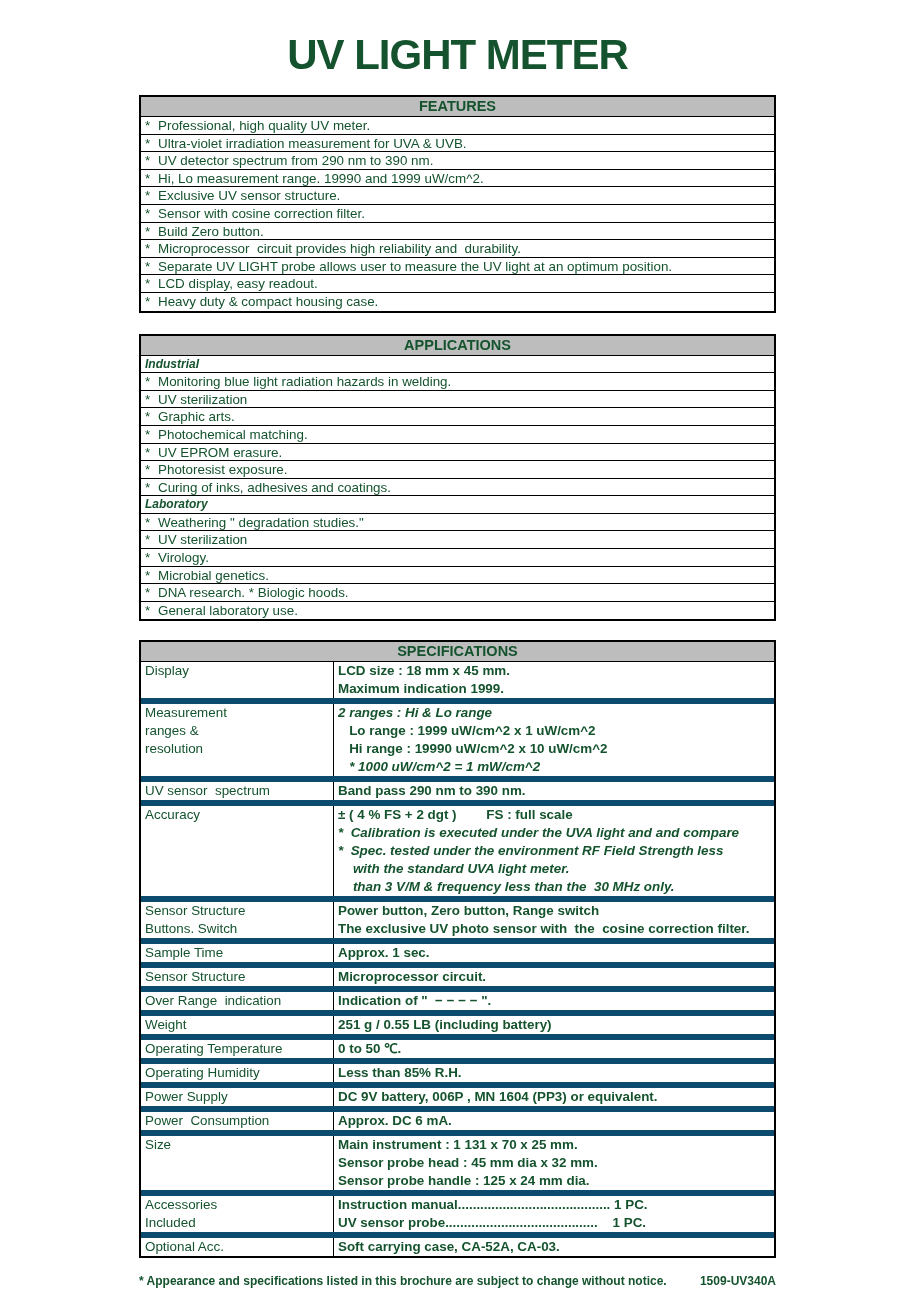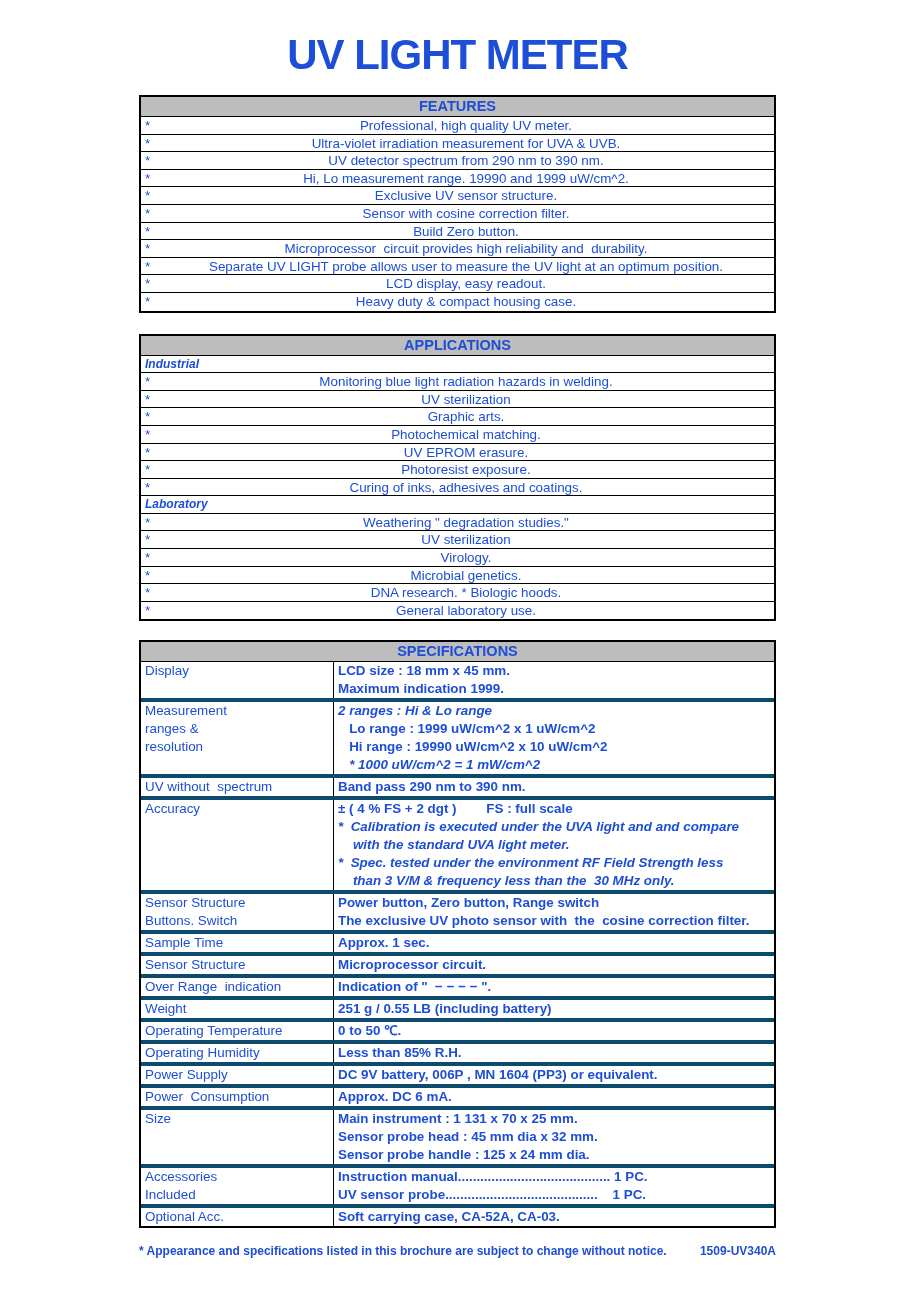--- a/index.html
+++ b/index.html
@@ -3,21 +3,21 @@
 <meta charset="utf-8">
 <style>
   * { box-sizing: border-box; }
   html, body { margin: 0; padding: 0; background: #ffffff; }
   .page {
     position: relative;
     width: 916px;
     height: 1316px;
     background: #ffffff;
     font-family: "Liberation Sans", sans-serif;
-    color: #1d4ed8;
+    color: #14532d;
     overflow: hidden;
   }
   .content { position: absolute; left: 139px; top: 0; width: 637px; }
 
   h1.title {
     margin: 30px 0 0 0;
     text-align: center;
     font-size: 42px;
     line-height: 50px;
     font-weight: bold;
@@ -50,34 +50,34 @@
     align-items: baseline;
     height: 17.6px;
     line-height: 17.4px;
     font-size: 13.4px;
     border-bottom: 1px solid #000;
     white-space: pre;
     overflow: hidden;
   }
   .rowline:last-child { border-bottom: none; }
   .bullet { flex: none; width: 17px; padding-left: 4px; }
-  .item-text { flex: 1; text-align: center; }
+  .item-text { flex: 1; }
 
   .group-row {
     height: 17.6px;
     line-height: 16.6px;
     border-bottom: 1px solid #000;
     font-weight: bold;
     font-style: italic;
     font-size: 12px;
     padding-left: 4px;
     overflow: hidden;
   }
 
-  .spec-row { display: flex; border-bottom: 4px solid #0c4a6e; }
+  .spec-row { display: flex; border-bottom: 6px solid #0c4a6e; }
   .spec-row:last-child { border-bottom: none; }
   .spec-label {
     flex: none;
     width: 193px;
     border-right: 1px solid #000;
     padding-left: 4px;
   }
   .spec-value { flex: 1; padding-left: 4px; overflow: hidden; font-weight: bold; }
   .ln {
     height: 18px;
@@ -165,39 +165,39 @@
             </div>
             <div class="spec-value">
               <div class="ln italic">2 ranges : Hi &amp; Lo range</div>
               <div class="ln">   Lo range : 1999 uW/cm^2 x 1 uW/cm^2</div>
               <div class="ln">   Hi range : 19990 uW/cm^2 x 10 uW/cm^2</div>
               <div class="ln italic">   * 1000 uW/cm^2 = 1 mW/cm^2</div>
             </div>
           </div>
           <div class="spec-row">
             <div class="spec-label">
-              <div class="ln">UV without  spectrum</div>
+              <div class="ln">UV sensor  spectrum</div>
             </div>
             <div class="spec-value">
               <div class="ln">Band pass 290 nm to 390 nm.</div>
             </div>
           </div>
           <div class="spec-row">
             <div class="spec-label">
               <div class="ln">Accuracy</div>
               <div class="ln"></div>
               <div class="ln"></div>
               <div class="ln"></div>
               <div class="ln"></div>
             </div>
             <div class="spec-value">
               <div class="ln">± ( 4 % FS + 2 dgt )        FS : full scale</div>
               <div class="ln italic">*  Calibration is executed under the UVA light and and compare</div>
+              <div class="ln italic">*  Spec. tested under the environment RF Field Strength less</div>
               <div class="ln italic">    with the standard UVA light meter.</div>
-              <div class="ln italic">*  Spec. tested under the environment RF Field Strength less</div>
               <div class="ln italic">    than 3 V/M &amp; frequency less than the  30 MHz only.</div>
             </div>
           </div>
           <div class="spec-row">
             <div class="spec-label">
               <div class="ln">Sensor Structure</div>
               <div class="ln">Buttons. Switch</div>
             </div>
             <div class="spec-value">
               <div class="ln">Power button, Zero button, Range switch</div>

